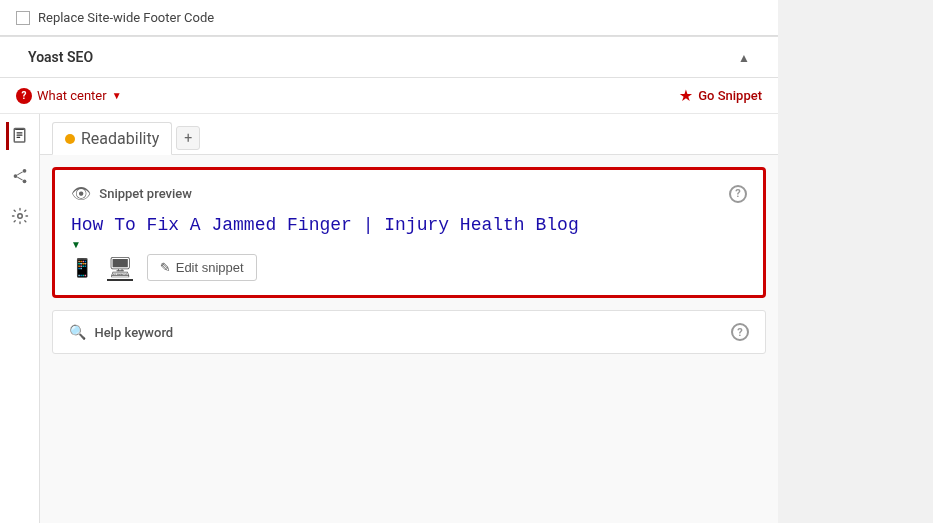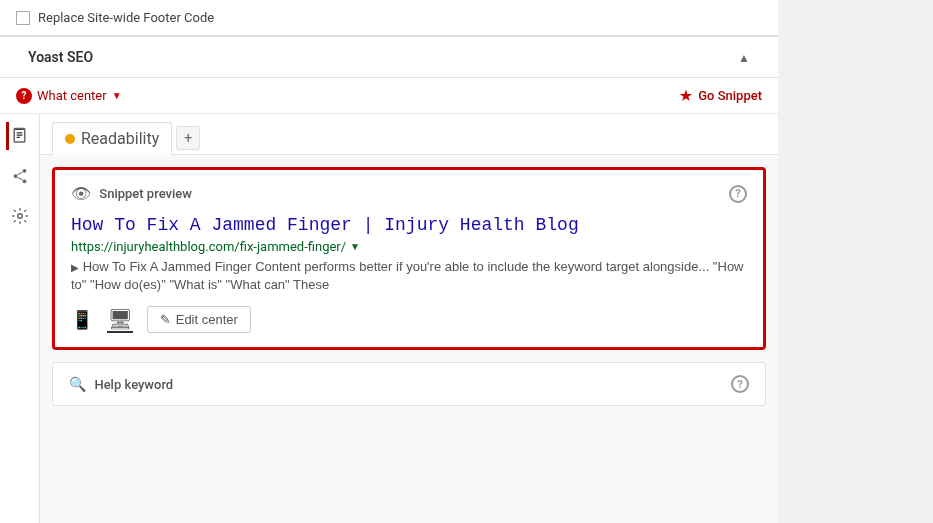--- a/index.html
+++ b/index.html
@@ -413,34 +413,30 @@
             <div class="snippet-preview-title">
               <span class="eye-icon">👁</span>
               <span>Snippet preview</span>
             </div>
             <div class="help-circle">?</div>
           </div>
 
           <a class="snippet-link" href="#">How To Fix A Jammed Finger | Injury Health Blog</a>
 
           <div class="snippet-url-row">
-            <span class="snippet-url">https://injuryhealthblog.com/fix-jammed-finger/</span>
             <span class="snippet-url-arrow">▼</span>
           </div>
 
-          <div class="snippet-description">
-            <span style="margin-right:4px; color:#555; font-size:10px;">▶</span><span>How To Fix A Jammed Finger Content performs better if you're able to include the keyword target alongside... "How to" "How do(es)" "What is" "What can" These</span>
-          </div>
 
           <div class="snippet-actions">
             <span class="device-icon" style="font-size:18px;">📱</span>
             <span class="device-icon active" style="font-size:20px; border-bottom:2px solid #333;">🖥</span>
             <button class="edit-snippet-btn">
               <span>✎</span>
-              <span>Edit center</span>
+              <span>Edit snippet</span>
             </button>
           </div>
 
         </div>
 
         <div class="focus-keyword-section">
           <div class="focus-keyword-label">
             <span class="search-icon-small">🔍</span>
             <span>Help keyword</span>
           </div>

